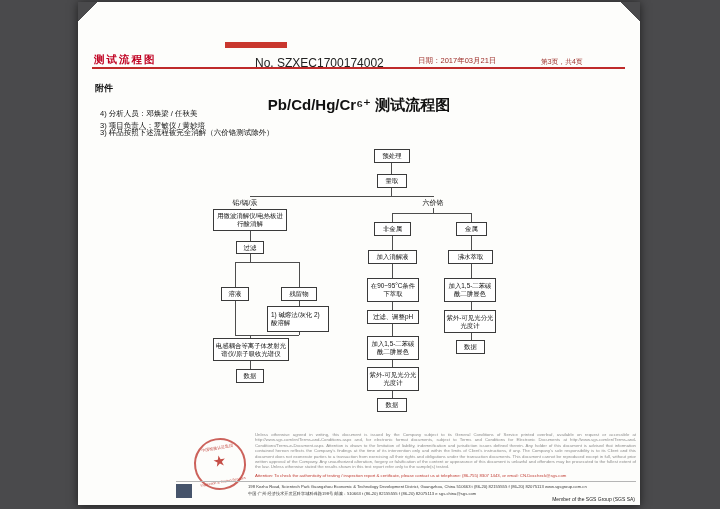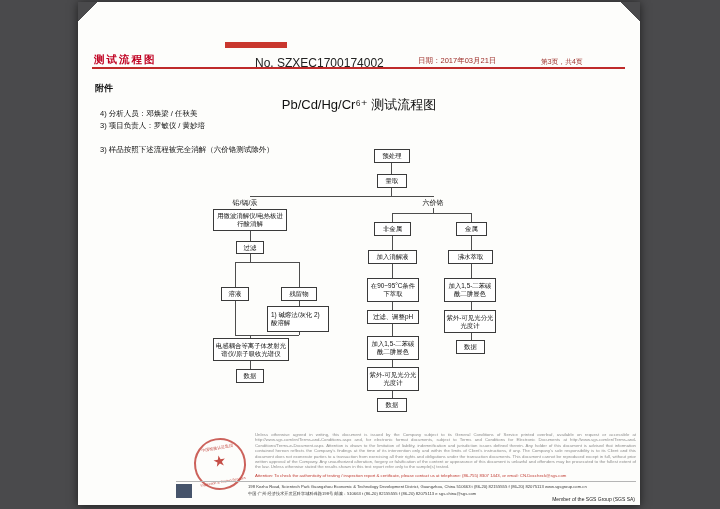--- a/index.html
+++ b/index.html
@@ -24,21 +24,21 @@
   
   .h-doctype{ position:absolute; left:16px; top:51px; font-size:10.5px; font-weight:bold;
               color:#c00021; letter-spacing:2px; }
   .h-no{ position:absolute; left:177px; top:54px; font-size:12px; color:#222; }
   .h-date{ position:absolute; left:340px; top:54px; font-size:7.5px; color:#9c2b26; }
   .h-page{ position:absolute; left:463px; top:55px; font-size:6.8px; color:#9c2b26; }
   .h-rule{ position:absolute; left:14px; top:65px; width:533px; height:2px; background:#bf2b2b; }
   
   .attach{ position:absolute; left:17px; top:80px; font-size:9px; font-weight:bold; color:#111; }
   .title{ position:absolute; left:0; top:94px; width:100%; text-align:center;
-          font-size:13px; font-weight:normal; color:#111; }
+          font-size:15px; font-weight:bold; color:#111; }
   .note{ position:absolute; left:22px; font-size:7.5px; color:#111; white-space:nowrap; }
   
   .fbox{ position:absolute; border:1px solid #3a3a3a; background:#fff;
          display:flex; align-items:center; justify-content:center;
          text-align:center; font-size:6.4px; line-height:1.22; color:#111; padding:1px; }
   .fbox.left-text{ justify-content:flex-start; text-align:left; padding-left:3px; }
   .flabel{ position:absolute; font-size:7px; color:#111; background:#fdfdfb;
            text-align:center; line-height:11px; height:11px; }
   .ln{ position:absolute; background:#4d4d4d; width:1px; height:1px; }
   
@@ -72,21 +72,21 @@
     <div class="h-doctype">测试流程图</div>
     <div class="h-no">No. SZXEC1700174002</div>
     <div class="h-date">日期：2017年03月21日</div>
     <div class="h-page">第3页，共4页</div>
     <div class="h-rule"></div>
 
     <div class="attach">附件</div>
     <div class="title">Pb/Cd/Hg/Cr⁶⁺ 测试流程图</div>
     <div class="note" style="top:107px">4)  分析人员：邓焕梁 / 任秋美</div>
     <div class="note" style="top:119px">3)  项目负责人：罗敏仪 / 黄妙培</div>
-    <div class="note" style="top:143px">3)  样品按照下述流程被完全消解（六价铬测试除外）</div>
+    <div class="note" style="top:126px">3)  样品按照下述流程被完全消解（六价铬测试除外）</div>
 
     <div class="ln" style="left:313px;top:161px;height:11px"></div>
     <div class="ln" style="left:313px;top:186px;height:8px"></div>
     <div class="ln" style="left:172px;top:194px;width:184px"></div>
     <div class="ln" style="left:172px;top:194px;height:13px"></div>
     <div class="ln" style="left:355px;top:194px;height:17px"></div>
     <div class="ln" style="left:314px;top:211px;width:79px"></div>
     <div class="ln" style="left:314px;top:211px;height:9px"></div>
     <div class="ln" style="left:393px;top:211px;height:9px"></div>
     <div class="ln" style="left:172px;top:229px;height:10px"></div>

